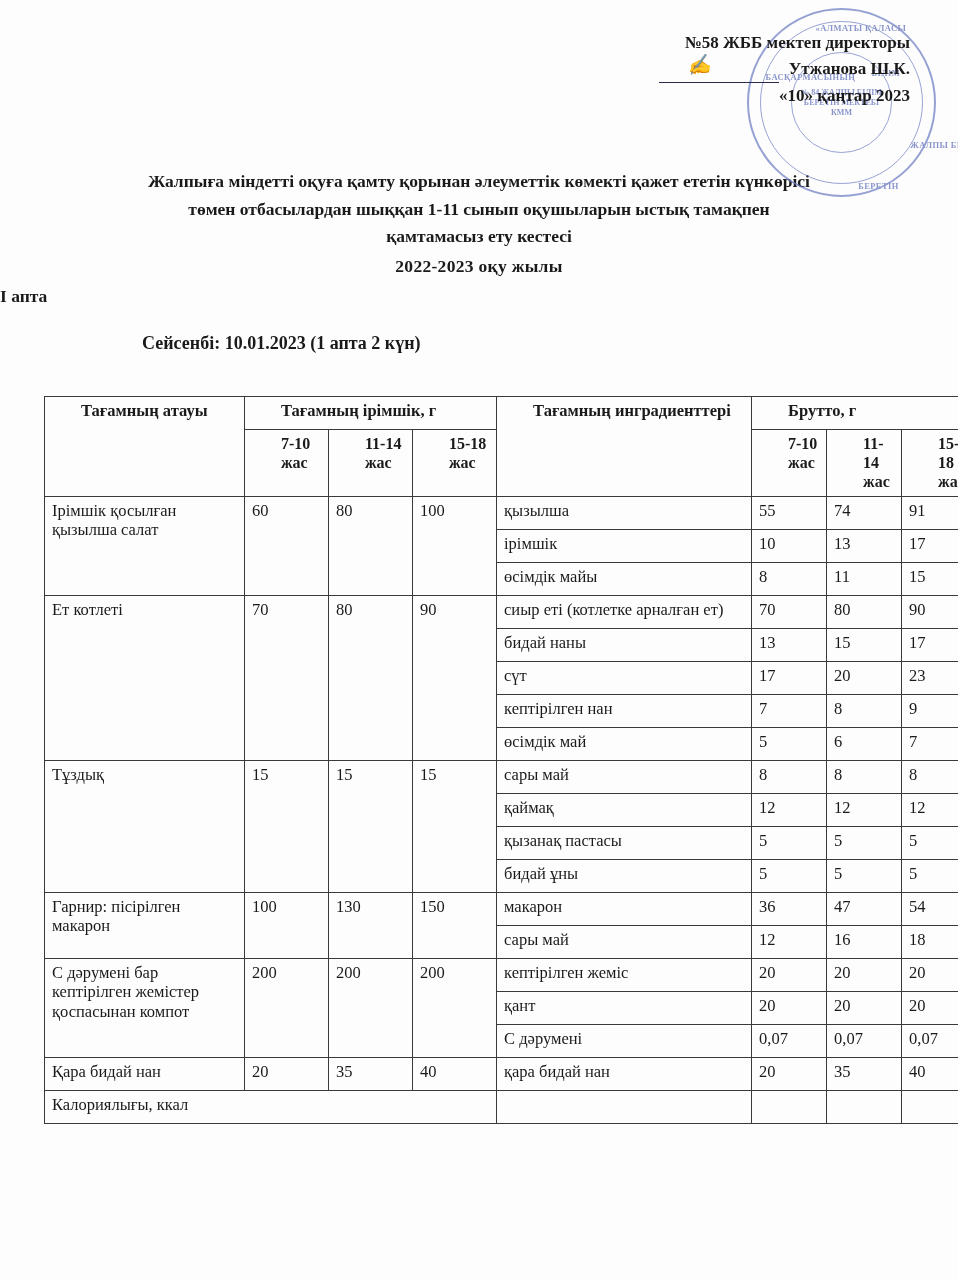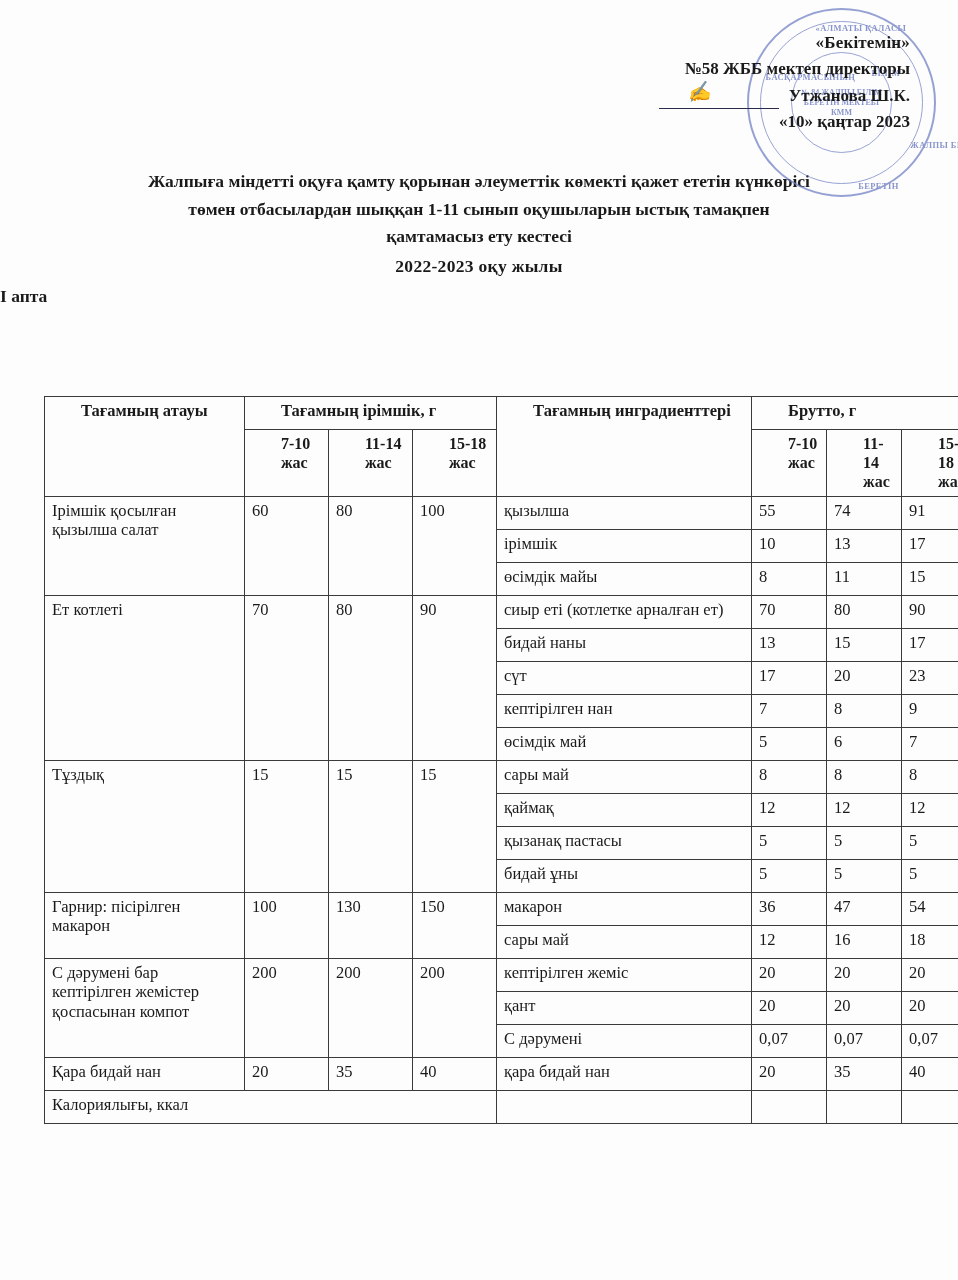--- a/index.html
+++ b/index.html
@@ -191,39 +191,39 @@
       <span style="transform: rotate(-68deg) translate(0,-82px) rotate(68deg);">БАСҚАРМАСЫНЫҢ</span>
       <span style="transform: rotate(-18deg) translate(0,-84px) rotate(18deg);">«АЛМАТЫ ҚАЛАСЫ</span>
       <span style="transform: rotate(22deg) translate(0,-80px) rotate(-22deg); margin-top: 39px;">БІЛІМ</span>
       <span style="transform: rotate(118deg) translate(0,-78px) rotate(-118deg);">ЖАЛПЫ БІЛІМ</span>
       <span style="transform: rotate(168deg) translate(0,-80px) rotate(-168deg);">БЕРЕТІН</span>
     </div>
     <div class="stamp-center">№ 84 ЖАЛПЫ БІЛІМ БЕРЕТІН МЕКТЕБІ КММ</div>
   </div>
 
   <div class="approval">
-    <div class="line1">«Бекітемін»</div>
     <div>№58 ЖББ мектеп директоры</div>
     <div class="sig-row">
       <span class="sig-underline">
         <span class="sig-scribble">✍</span>
       </span>
       <span>Утжанова Ш.К.</span>
     </div>
     <div>«10» қаңтар  2023</div>
   </div>
 
   <div class="title-block">
     <div>Жалпыға міндетті оқуға қамту қорынан әлеуметтік көмекті қажет ететін күнкөрісі</div>
     <div>төмен отбасылардан шыққан 1-11 сынып оқушыларын ыстық тамақпен</div>
     <div>қамтамасыз ету кестесі</div>
     <div class="title-year">2022-2023     оқу жылы</div>
   </div>
 
   <div class="week-title">I апта</div>
+  <div class="day-title">Сейсенбі: 10.01.2023 (1 апта 2 күн)</div>
 
   <div class="table-wrap">
     <table class="menu">
       <colgroup>
         <col class="hdr-name">
           <col class="hdr-out">
           <col class="hdr-out">
           <col class="hdr-out">
         <col class="hdr-ingr">
           <col class="hdr-br">

